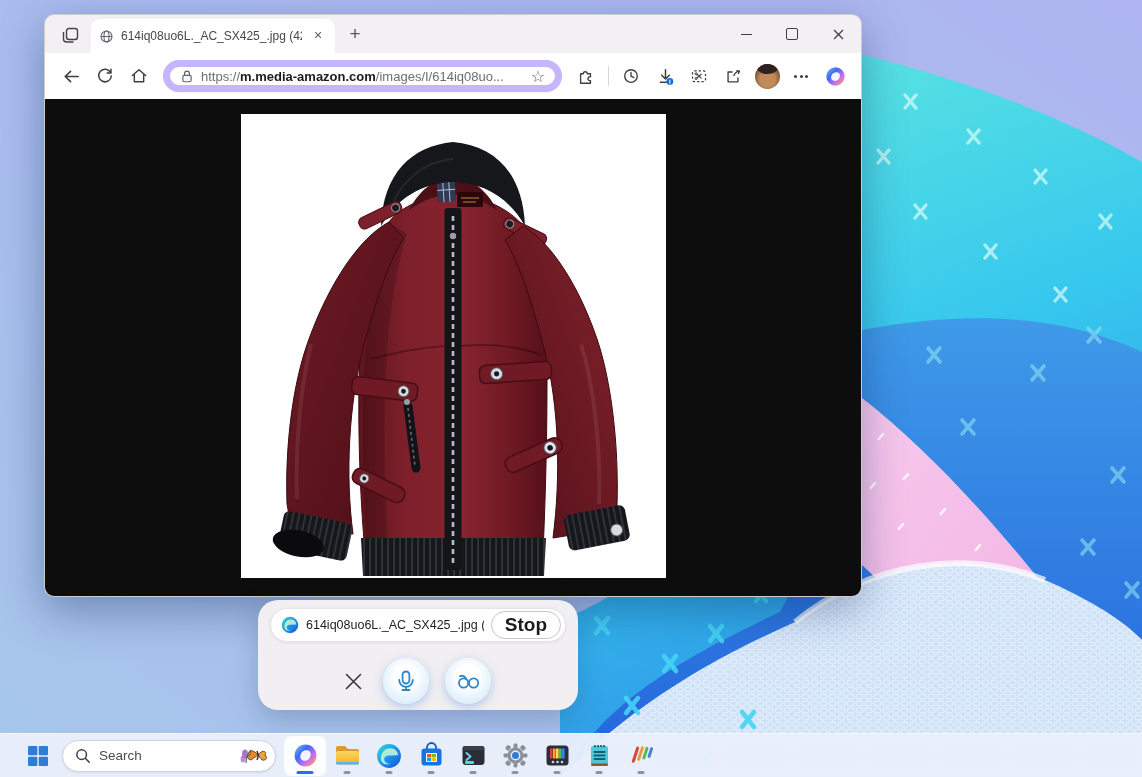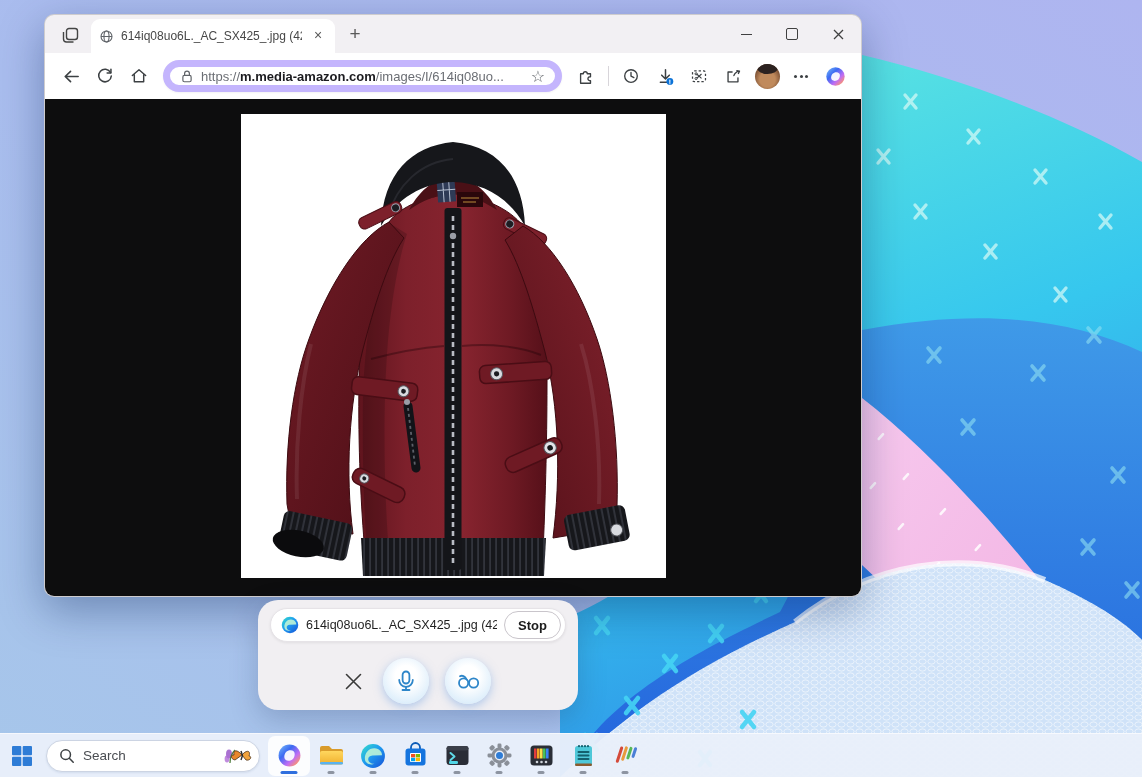--- a/index.html
+++ b/index.html
@@ -47,33 +47,33 @@
   .content{height:499px;background:#0d0d0e;position:relative;}
   .product-image{left:196px;top:15px;width:425px;height:464px;background:#fff;}
   
   #popup{left:258px;top:600px;width:320px;height:110px;z-index:20;background:#f1eff2;
     border-radius:20px;box-shadow:0 10px 28px rgba(40,60,100,.25);}
   .popup-pill{position:absolute;left:12px;top:8px;width:296px;height:34px;background:#fff;
     border:1px solid #e6e3e7;border-radius:17px;display:flex;align-items:center;
     padding:0 4px 0 10px;box-sizing:border-box;gap:7px;box-shadow:0 1px 3px rgba(0,0,0,.07);}
   .popup-title{flex:1;font-size:12.5px;color:#1f1f1f;white-space:nowrap;overflow:hidden;}
   .stop-btn{height:26px;padding:0 13px;border:1px solid #c9c5cb;border-radius:14px;background:#fff;
-    font-size:13px;font-weight:700;color:#1b1b1b;display:flex;align-items:center;flex:none;}
+    font-size:19px;font-weight:700;color:#1b1b1b;display:flex;align-items:center;flex:none;}
   .popup-controls{position:absolute;left:0;top:52px;width:100%;height:54px;
     display:flex;align-items:center;}
   .pc-close{position:absolute;left:83px;top:17px;width:24px;height:24px;
     display:flex;align-items:center;justify-content:center;}
   .round-btn{position:absolute;top:6px;width:46px;height:46px;border-radius:50%;
     background:radial-gradient(circle at 50% 40%, #ffffff 30%, #ddeefb 75%, #c2def7 100%);
     box-shadow:0 3px 10px rgba(110,160,225,.5);display:flex;align-items:center;justify-content:center;}
   .mic-btn{left:125px;} .vision-btn{left:187px;}
   
   #taskbar{left:0;bottom:0;width:1142px;height:44px;z-index:30;
     background:rgba(233,239,250,.96);border-top:1px solid rgba(255,255,255,.6);
-    display:flex;align-items:center;padding-left:4px;box-sizing:border-box;}
+    display:flex;align-items:center;padding-left:20px;box-sizing:border-box;}
   .start-btn{width:36px;height:36px;display:flex;align-items:center;justify-content:center;border-radius:6px;}
   .searchbox{width:214px;height:32px;margin-left:6px;background:#fff;border:1px solid #ccd4e3;
     border-radius:16px;display:flex;align-items:center;padding:0 6px 0 12px;box-sizing:border-box;
     gap:8px;box-shadow:0 1px 2px rgba(60,90,140,.12);}
   .search-label{flex:1;font-size:13.5px;color:#4a4d52;}
   .task-app{width:42px;height:40px;position:relative;display:flex;align-items:center;justify-content:center;flex:none;}
   .task-app .indicator{position:absolute;bottom:2px;left:50%;transform:translateX(-50%);
     width:7px;height:3px;border-radius:2px;background:#8d94a1;}
   .task-app.active{background:rgba(255,255,255,.85);border-radius:7px;margin-left:8px;}
   .task-app.active .indicator{width:17px;background:#2f6fde;}

